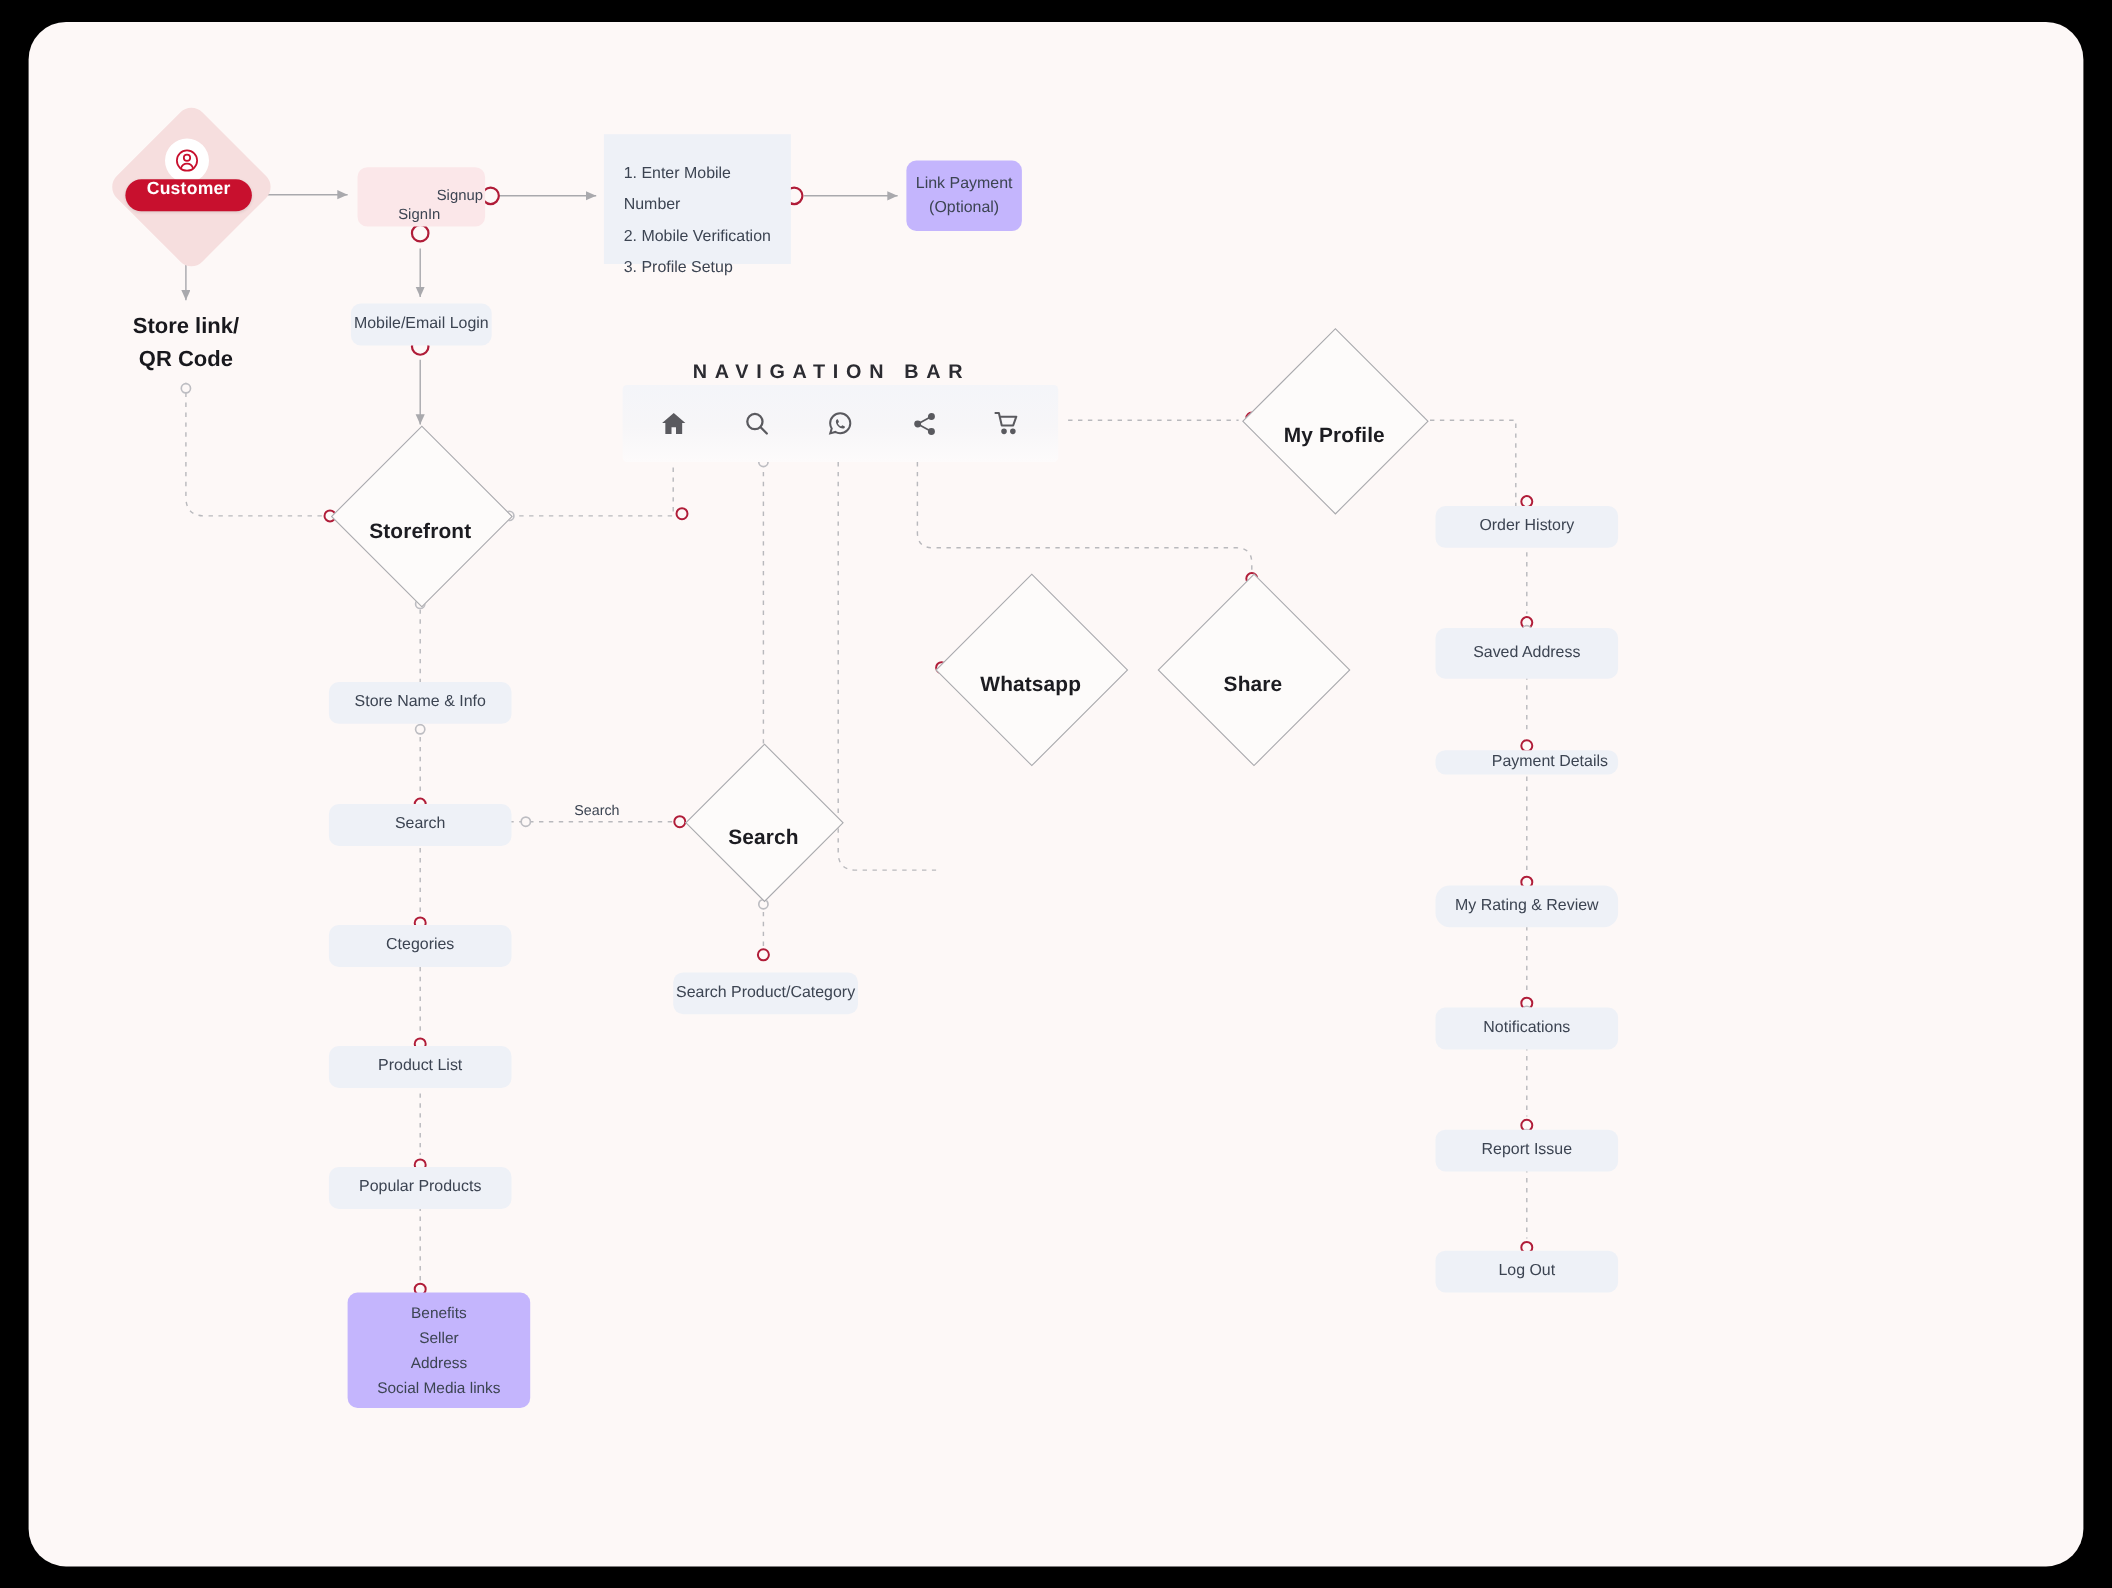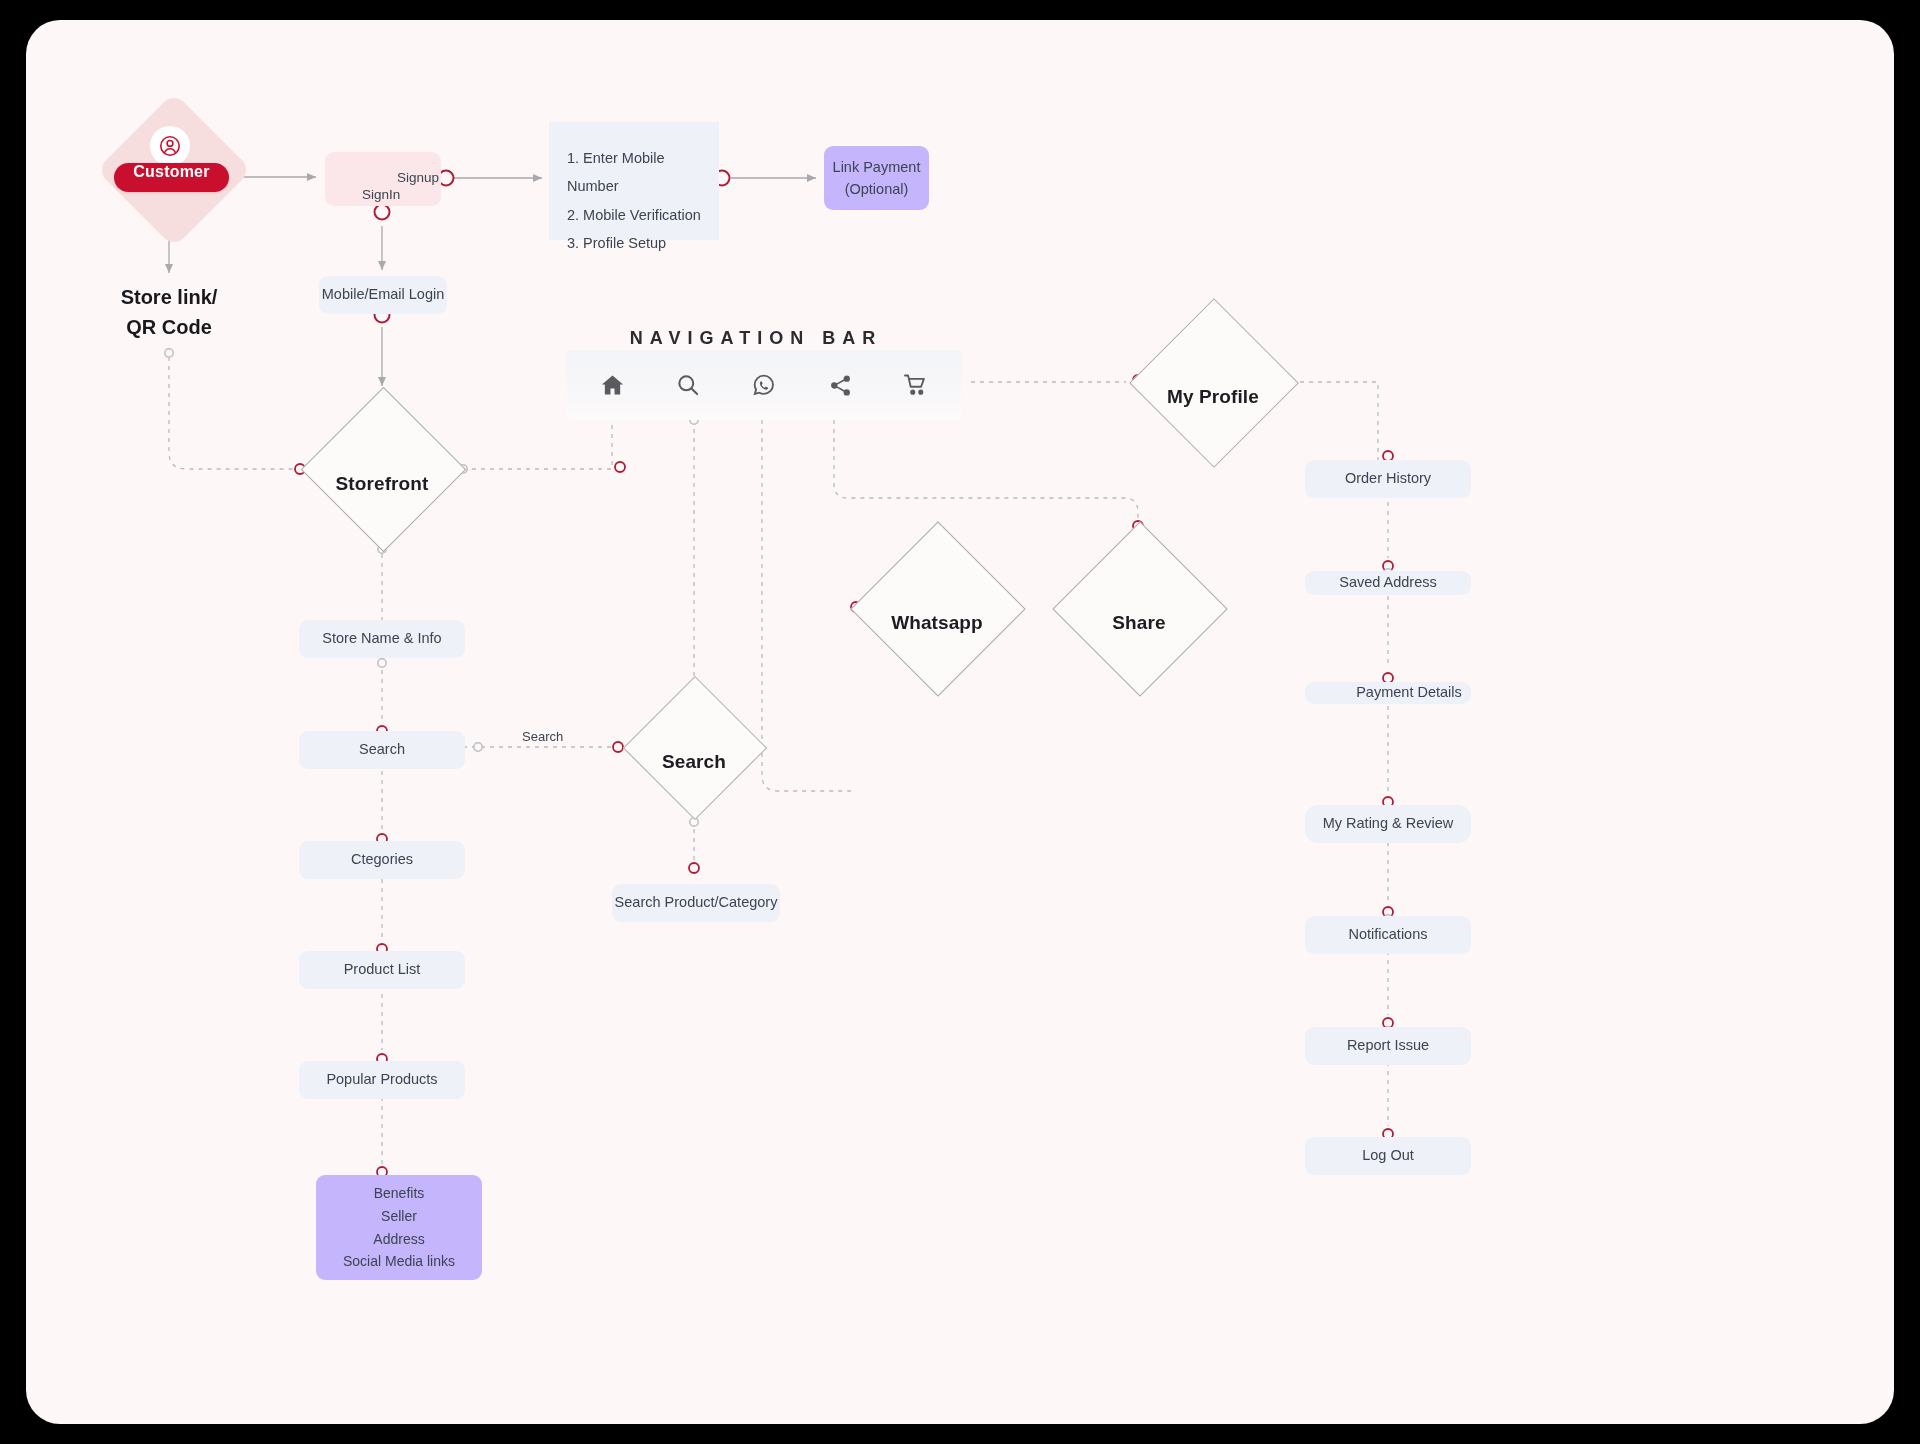--- a/index.html
+++ b/index.html
@@ -355,21 +355,21 @@
 
   <div class="diamond" style="left:1052px;top:527px;width:122px;height:122px;"></div>
   <div class="dlabel" style="left:1043px;top:572px;width:140px;height:32px;font-size:19px;">Share</div>
 
   <div class="diamond" style="left:1128px;top:303px;width:118px;height:118px;"></div>
   <div class="dlabel" style="left:1112px;top:346px;width:150px;height:32px;font-size:19px;">My Profile</div>
 
   <div class="node boxlight" style="left:1279px;top:440px;width:166px;height:38px;">
     <span>Order History</span>
   </div>
-  <div class="node boxlight" style="left:1279px;top:551px;width:166px;height:24px;">
+  <div class="node boxlight" style="left:1279px;top:551px;width:166px;height:46px;">
     <span>Saved Address</span>
   </div>
   <div class="node boxlight" style="left:1279px;top:662px;width:166px;height:22px;padding-left:42px;">
     <span>Payment Details</span>
   </div>
   <div class="node boxlight" style="left:1279px;top:785px;width:166px;height:38px;border-radius:13px;">
     <span>My Rating &amp; Review</span>
   </div>
   <div class="node boxlight" style="left:1279px;top:896px;width:166px;height:38px;">
     <span>Notifications</span>

